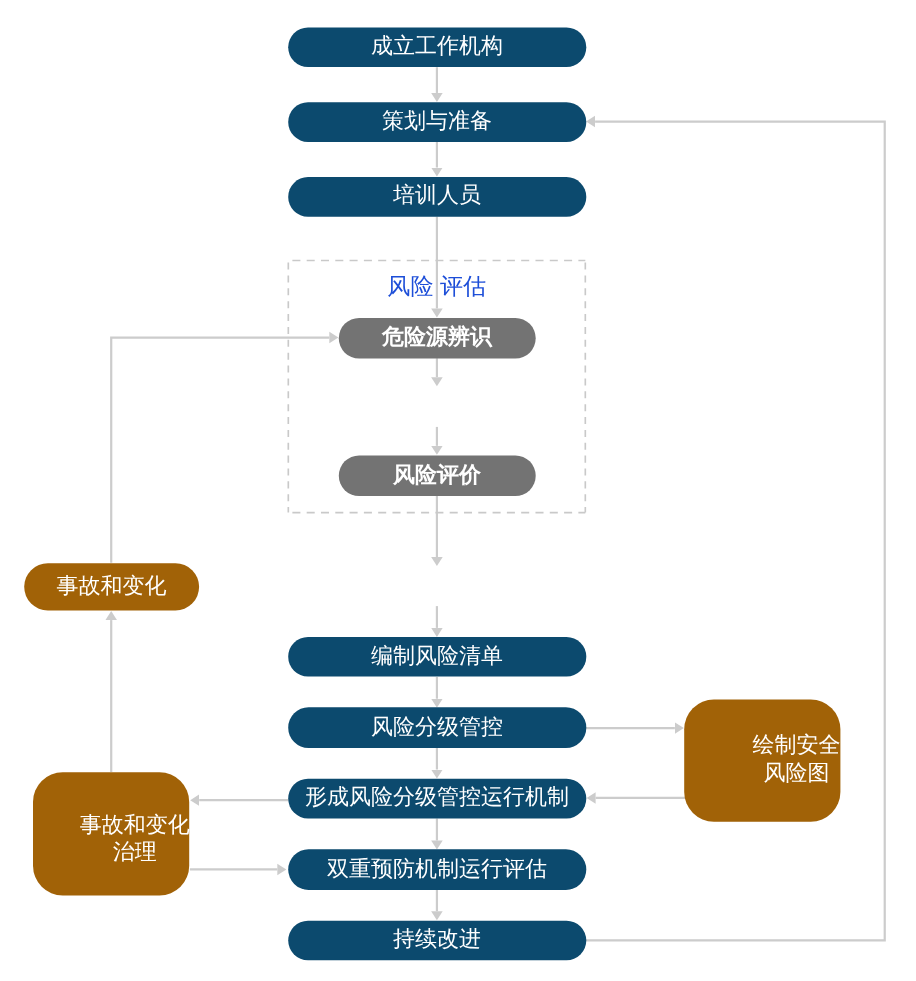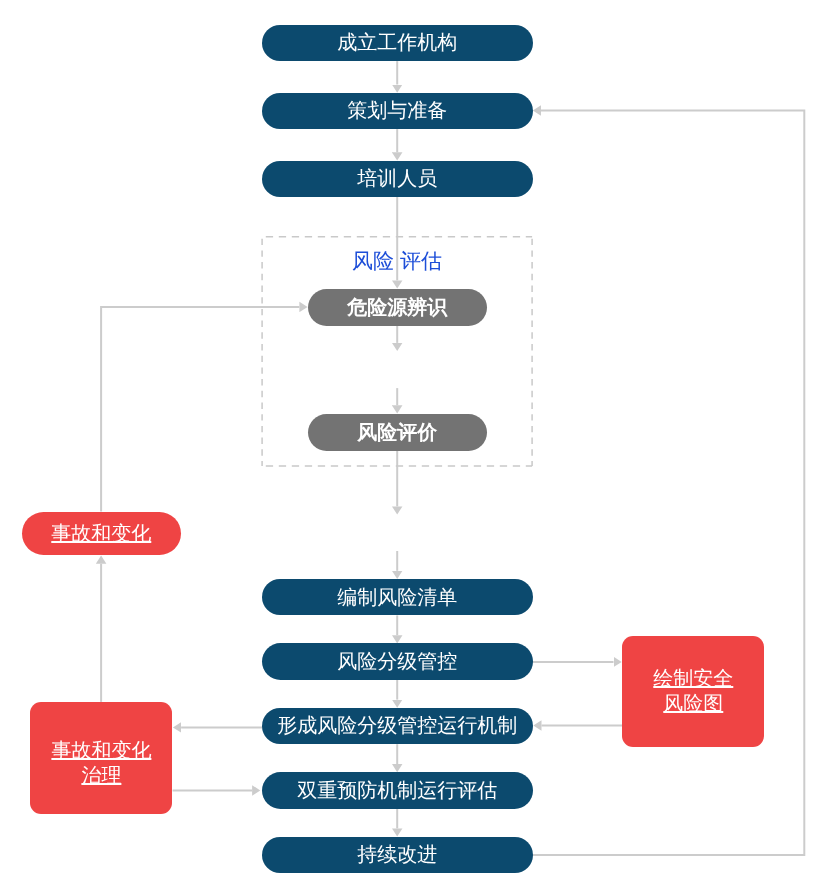--- a/index.html
+++ b/index.html
@@ -6,23 +6,23 @@
   html,body{margin:0;padding:0;background:#ffffff;}
   body{width:833px;height:892px;overflow:hidden;
        font-family:"Liberation Sans", sans-serif;
        -webkit-font-smoothing:antialiased;}
   #canvas{position:relative;width:833px;height:892px;background:#ffffff;}
   svg.links{position:absolute;left:0;top:0;width:833px;height:892px;pointer-events:none;}
   .node{position:absolute;display:flex;align-items:center;justify-content:center;
         text-align:center;color:#ffffff;box-sizing:border-box;line-height:1.25;}
   .blue{background:#0c4a6e;}
   .teal{background:#737373;font-weight:bold;}
-  .orange{background:#ef4444;text-decoration:underline;}
+  .orange{background:#a16207;}
   .pill{border-radius:999px;}
-  .rect{border-radius:11px;}
+  .rect{border-radius:27px;justify-content:flex-end;}
   .group-label{position:absolute;color:#1d4ed8;white-space:pre;}
 </style>
 </head>
 <body>
 
 <div id="canvas">
 
   <svg class="links" width="833" height="892" viewBox="0 0 833 892">
     <defs>
       <marker id="ah" markerWidth="9" markerHeight="11.2" refX="0" refY="5.6" orient="auto" markerUnits="userSpaceOnUse">

